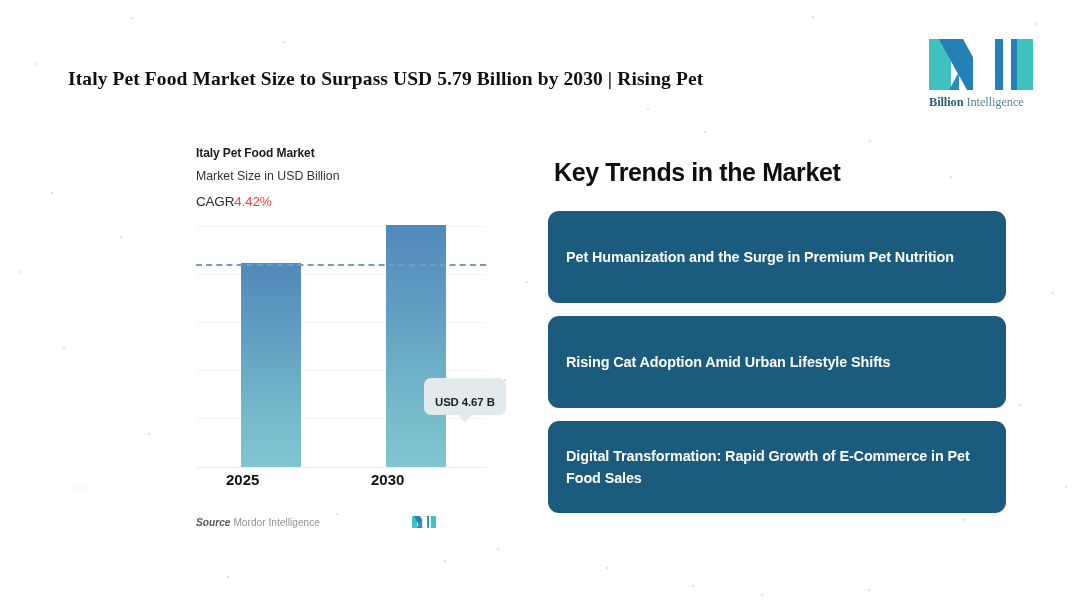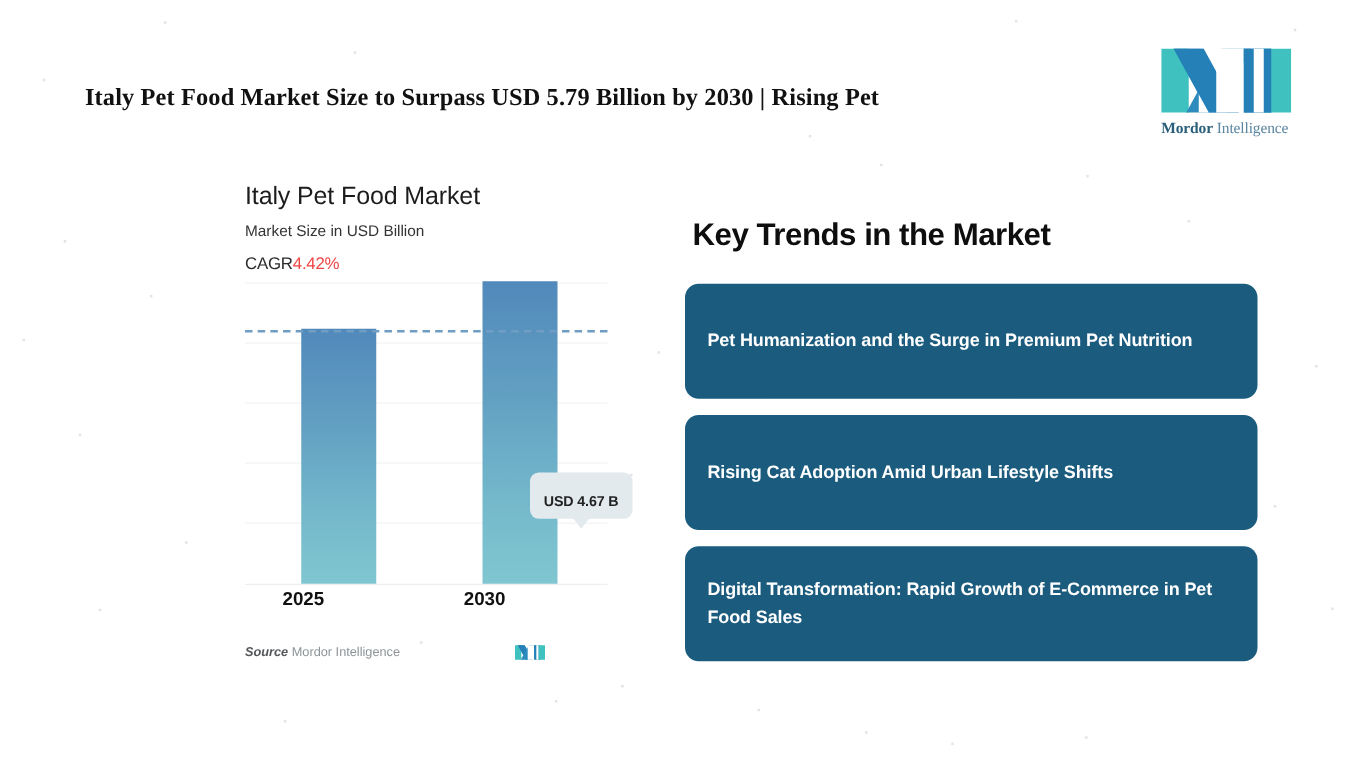--- a/index.html
+++ b/index.html
@@ -71,22 +71,22 @@
 
   
   #chart-panel {
     position: absolute;
     left: 196px;
     top: 146px;
     width: 300px;
     height: 392px;
   }
   #chart-title {
-    font-size: 20px;
-    font-weight: normal;
+    font-size: 12px;
+    font-weight: bold;
     color: #1c1c1c;
     letter-spacing: -.1px;
   }
   #chart-subtitle {
     margin-top: 9px;
     font-size: 12.3px;
     color: #333333;
   }
   #cagr-line {
     margin-top: 11px;
@@ -191,21 +191,21 @@
     position: absolute;
     left: 548px;
     top: 158px;
     width: 458px;
   }
   #trends-heading {
     font-size: 25px;
     font-weight: bold;
     color: #0e0e0e;
     letter-spacing: -.4px;
-    margin: 16px 0 24px 6px;
+    margin: 0 0 24px 6px;
   }
   .trend-card {
     background: #1a5b7e;
     border-radius: 11px;
     width: 458px;
     margin-bottom: 13px;
     display: flex;
     align-items: center;
     padding: 0 18px;
     box-sizing: border-box;
@@ -273,21 +273,21 @@
         <polygon points="48,2 72,2 44,53 20,53" fill="#2e8bbd"></polygon>
         <polygon points="66,2 88,2 88,53 66,53" fill="#2580b8"></polygon>
         <polygon points="82,2 104,2 104,53 82,53" fill="#3fc1c0"></polygon>
         <polygon points="30,2 52,2 52,53 30,53" fill="#ffffff"></polygon>
         <polygon points="10,2 34,2 62,53 38,53" fill="#2580b8"></polygon>
         <polygon points="44,2 66,2 66,53 44,53" fill="#ffffff"></polygon>
         <polygon points="66,2 88,2 88,53 66,53" fill="#2580b8"></polygon>
         <polygon points="74,2 82,2 82,53 74,53" fill="#ffffff"></polygon>
       </svg>
       <div id="brand-word">
-        <span class="bold">Mordor</span><span class="light"> Intelligence</span>
+        <span class="bold">Billion</span><span class="light"> Intelligence</span>
       </div>
     </div>
   </div>
 
   <div id="chart-panel">
 
     <div id="chart-title">Italy Pet Food Market</div>
     <div id="chart-subtitle">Market Size in USD Billion</div>
     <div id="cagr-line">
       <span>CAGR</span><span id="cagr-value">4.42%</span>

